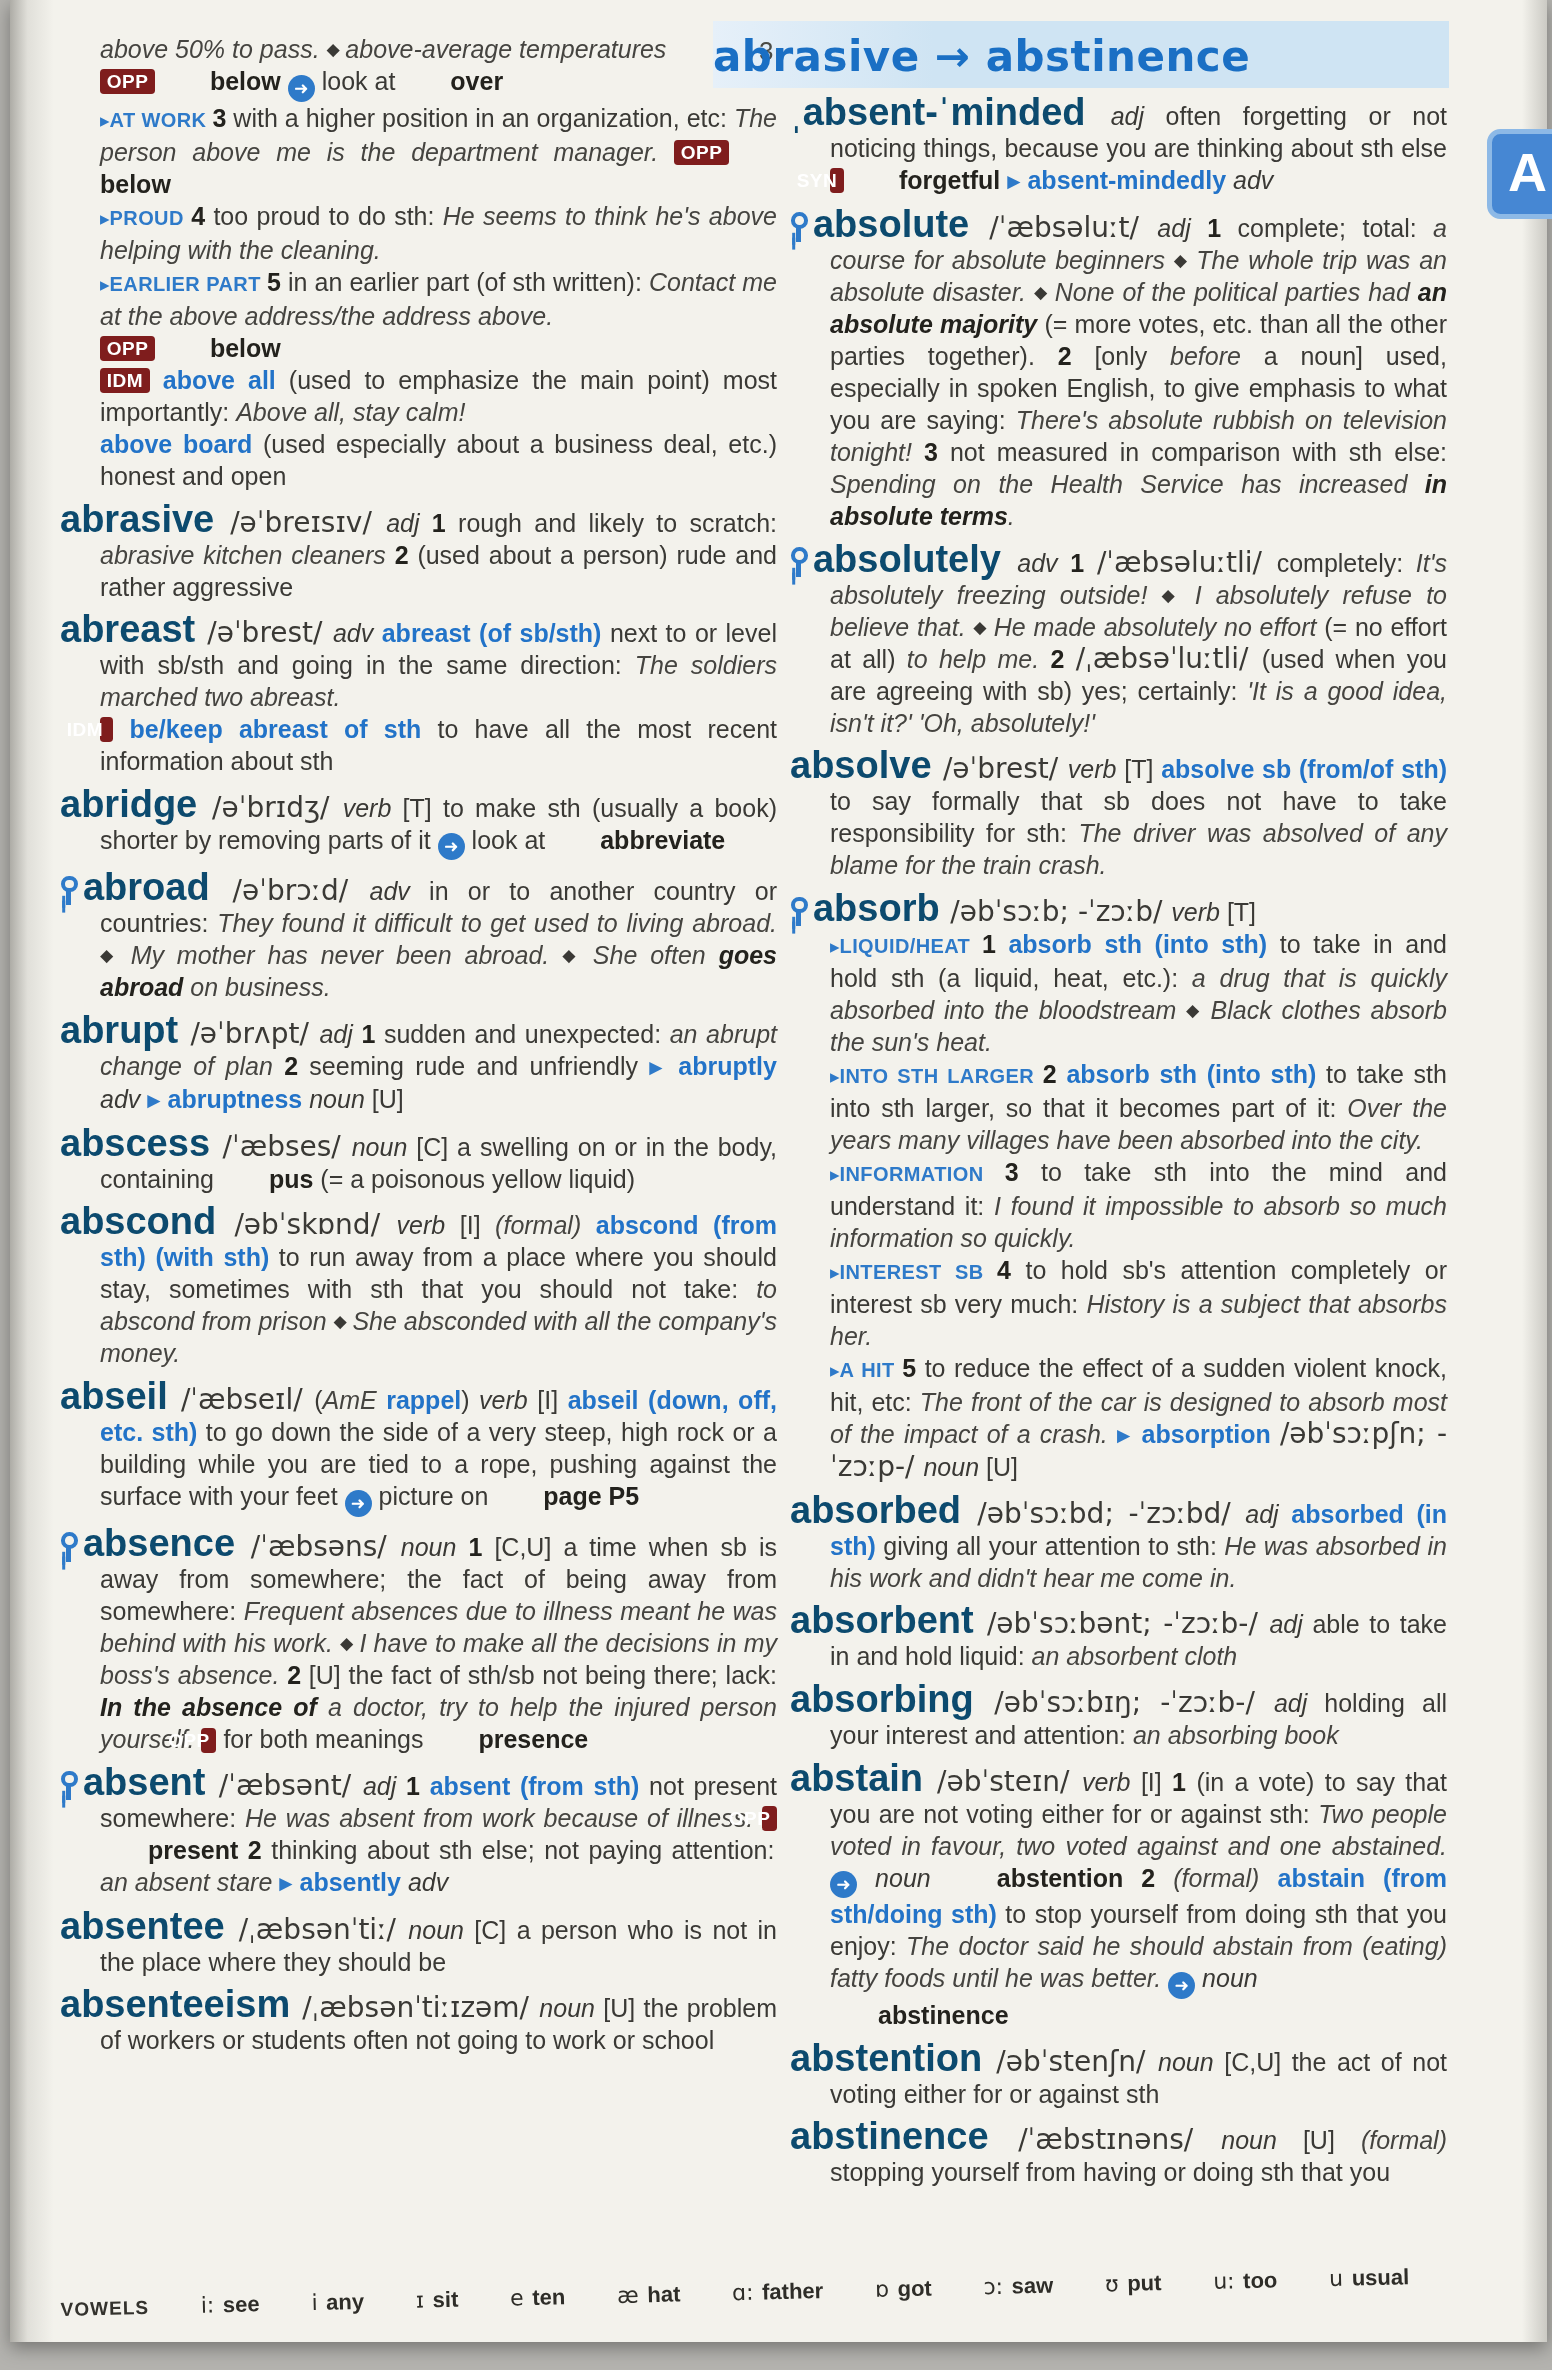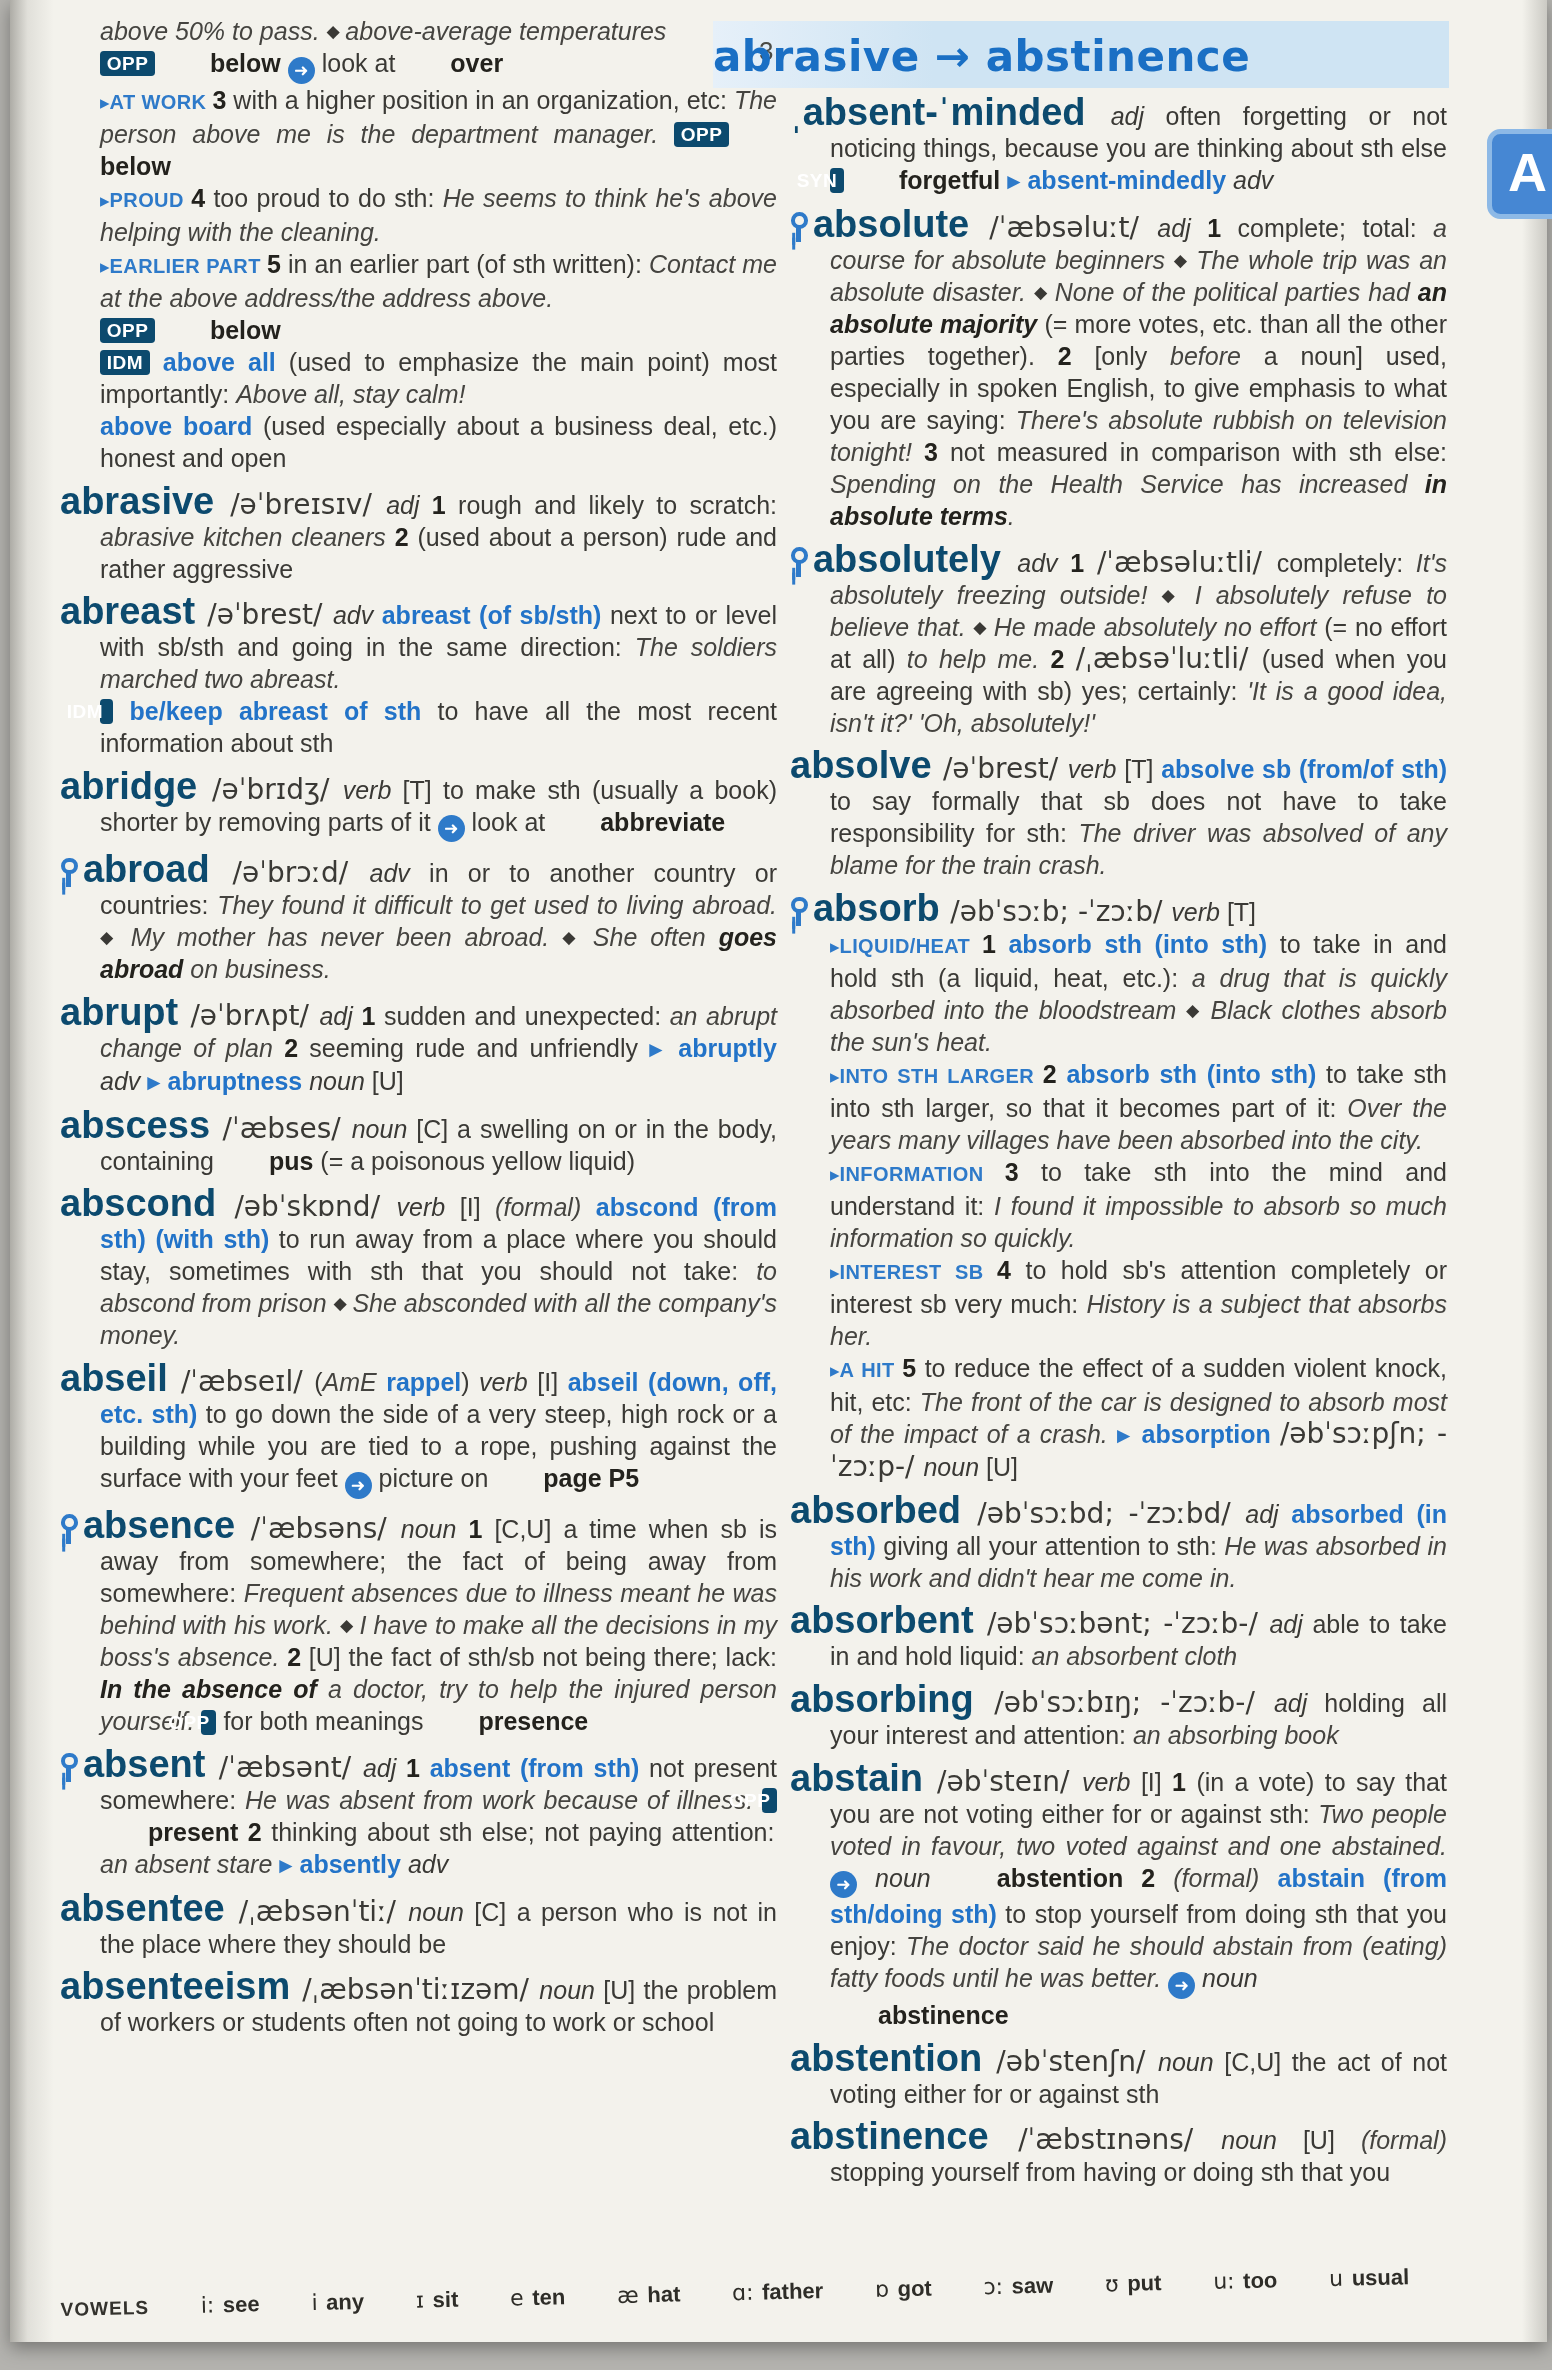--- a/index.html
+++ b/index.html
@@ -39,39 +39,39 @@
   
   .alpha-tab{
     position:absolute;left:1487px;top:129px;width:81px;height:90px;
     box-sizing:border-box;border:5.8px solid #8db9e6;border-radius:13.4px;
     background:#4687d3;color:#fff;font-weight:bold;font-size:54px;
     text-align:center;line-height:77px;
   }
 
   
   .col{position:absolute;font-size:25px;line-height:32px;color:#3a3935;text-align:justify;}
-  #col-left{left:60px;top:15px;width:717px;}
+  #col-left{left:60px;top:33px;width:717px;}
   #col-right{left:790px;top:96px;width:657px;}
 
   .entry{margin:0 0 10.6px 0;padding-left:40px;text-indent:-40px;}
   .entry.cont{text-indent:0;}
 
   
   .r-hw{color:#0c4a6e;font-weight:bold;font-size:38px;}
   .r-pat{color:#2273c8;font-weight:bold;}
   .r-ipa{font-family:"DejaVu Sans",sans-serif;color:#3a3935;font-size:28px;}
   .r-pos{font-style:italic;color:#3a3935;}
   .r-n{font-weight:bold;color:#23221d;}
   .r-t{color:#3a3935;}
   .r-i{font-style:italic;color:#454440;}
   .r-b{font-weight:bold;color:#23221d;margin-left:48px;}
   .r-bi{font-weight:bold;font-style:italic;color:#23221d;}
   .r-scl{color:#2e7ac9;font-size:20px;font-weight:bold;letter-spacing:0.4px;}
   .r-badge{
-    display:inline-block;background:#0c4a6e;color:#fff;font-weight:bold;
+    display:inline-block;background:#7f1d1d;color:#fff;font-weight:bold;
     font-size:19px;line-height:25px;padding:0 6.7px;border-radius:3.8px;
     vertical-align:1.9px;letter-spacing:0.5px;
   }
   .r-dia{color:#3a3935;font-size:17.3px;vertical-align:2.9px;font-family:"DejaVu Sans",sans-serif;}
 
   
   .icon{font-family:"DejaVu Sans",sans-serif;}
   .icon-cref{
     display:inline-block;width:27px;height:27px;border-radius:50%;
     background:#2e7ac9;color:#fff;font-size:17.3px;line-height:27px;

